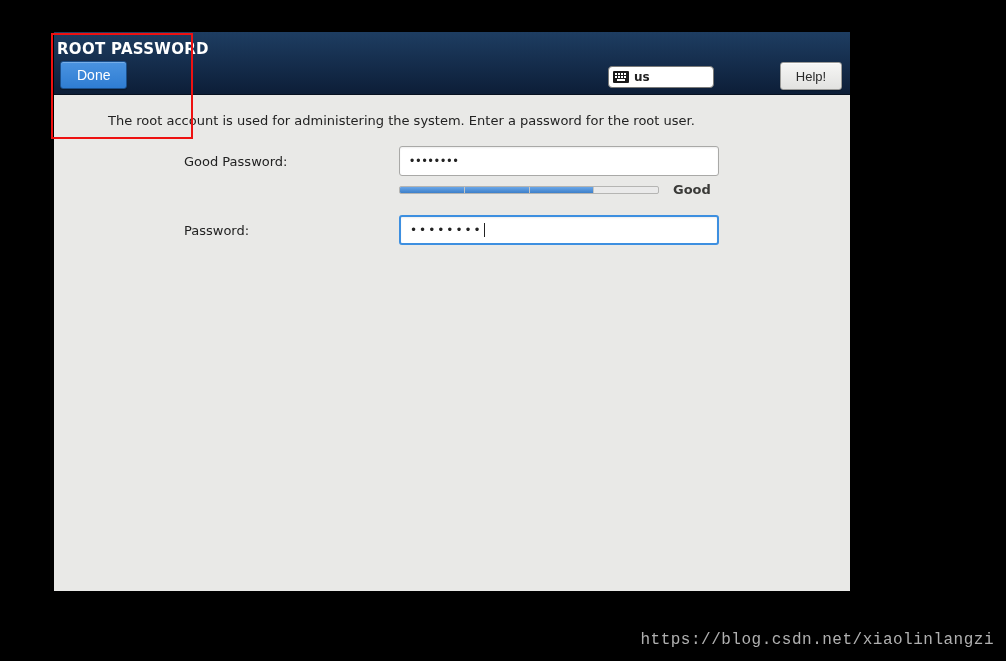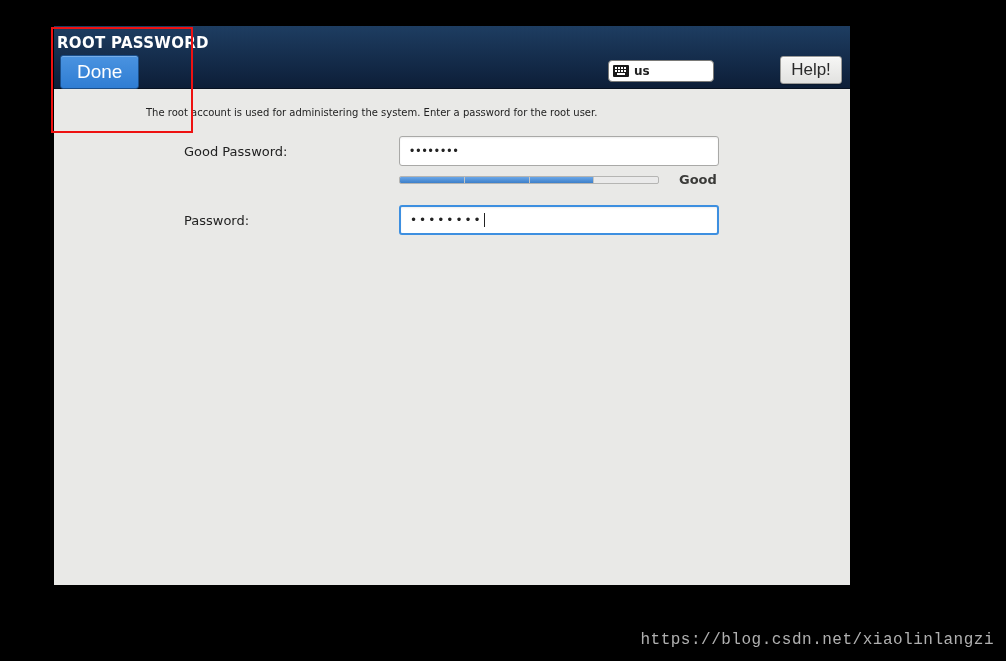--- a/index.html
+++ b/index.html
@@ -11,21 +11,21 @@
       font-family: "DejaVu Sans", "Liberation Sans", sans-serif;
       background: #000;
       width: 1006px;
       height: 661px;
       position: relative;
       overflow: hidden;
     }
     .outer-frame {
       position: absolute;
       left: 54px;
-      top: 26px;
+      top: 32px;
       width: 796px;
       height: 559px;
       background: #14532d;
     }
     .header-bar {
       position: absolute;
       top: 0;
       left: 0;
       right: 0;
       height: 63px;
@@ -46,21 +46,21 @@
     }
     .done-btn {
       position: absolute;
       left: 6px;
       top: 29px;
       padding: 5px 16px;
       background: linear-gradient(to bottom, #4a93e0, #2f7dd3);
       border: 1px solid #1b4f8a;
       border-radius: 3px;
       color: #fff;
-      font-size: 19px;
+      font-size: 14px;
       box-shadow: 0 1px 0 rgba(255,255,255,0.25) inset, 0 1px 1px rgba(0,0,0,0.25);
       cursor: pointer;
     }
     .header-right-title {
       position: absolute;
       right: 8px;
       top: 8px;
       color: #fff;
       font-size: 15px;
       letter-spacing: 0.3px;
@@ -91,21 +91,21 @@
     .help-btn {
       position: absolute;
       right: 8px;
       top: 30px;
       width: 62px;
       height: 28px;
       background: linear-gradient(to bottom, #f6f6f5, #e2e2e0);
       border: 1px solid #9a9a98;
       border-radius: 3px;
       color: #2a2a2a;
-      font-size: 17px;
+      font-size: 13px;
       box-shadow: 0 1px 0 rgba(255,255,255,0.7) inset, 0 1px 1px rgba(0,0,0,0.2);
       cursor: pointer;
     }
     .red-highlight {
       position: absolute;
       left: -3px;
       top: 1px;
       width: 142px;
       height: 106px;
       border: 2px solid #e11;
@@ -114,23 +114,23 @@
     .content {
       position: absolute;
       left: 0;
       right: 0;
       top: 63px;
       bottom: 0;
       background: #e9e9e7;
       padding-top: 18px;
     }
     .description {
-      font-size: 10px;
-      color: #222;
-      padding-left: 92px;
+      font-size: 13px;
+      color: #222;
+      padding-left: 54px;
       padding-bottom: 18px;
     }
     .form-row {
       display: flex;
       align-items: center;
       padding-left: 130px;
       margin-bottom: 6px;
     }
     .form-label {
       width: 215px;
@@ -152,21 +152,21 @@
     .password-input.focused {
       border: 2px solid #3d8fe0;
       padding: 0 9px;
     }
     .strength-row {
       display: flex;
       align-items: center;
       padding-left: 345px;
       margin-top: 4px;
       margin-bottom: 18px;
-      gap: 20px;
+      gap: 14px;
     }
     .strength-bar {
       width: 260px;
       height: 8px;
       background: #eaeaea;
       border: 1px solid #b5b5b3;
       border-radius: 2px;
       position: relative;
       overflow: hidden;
     }

